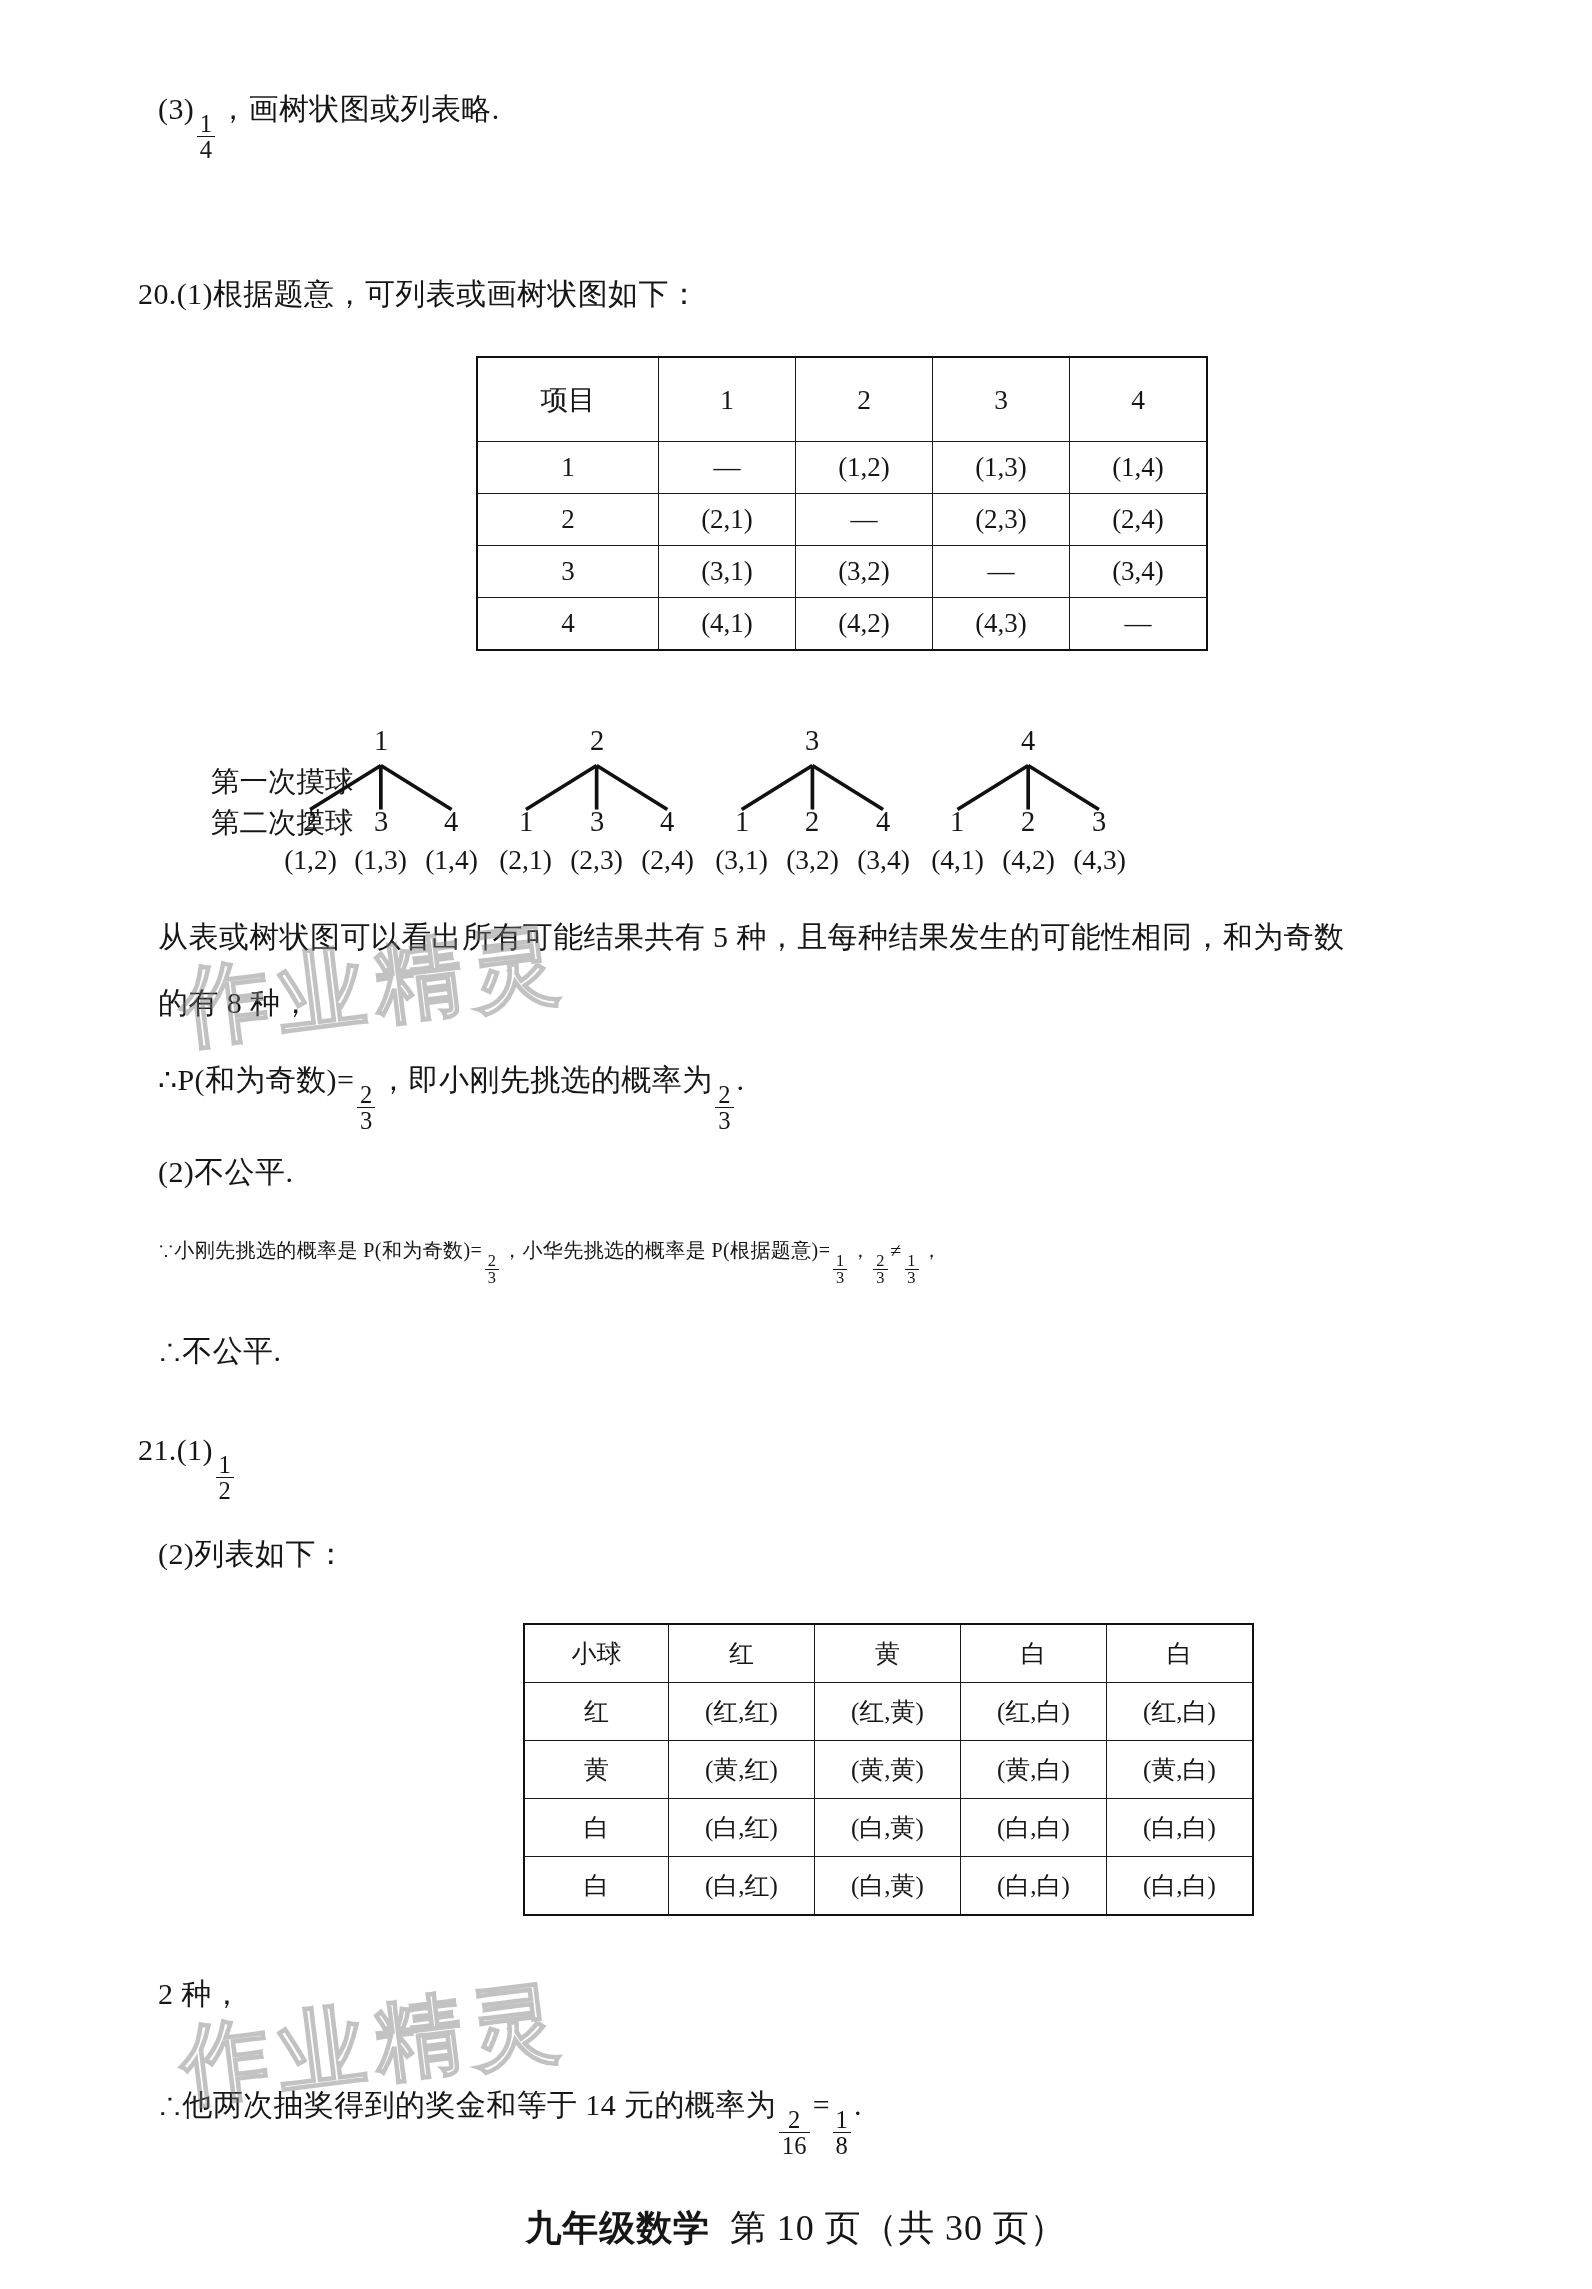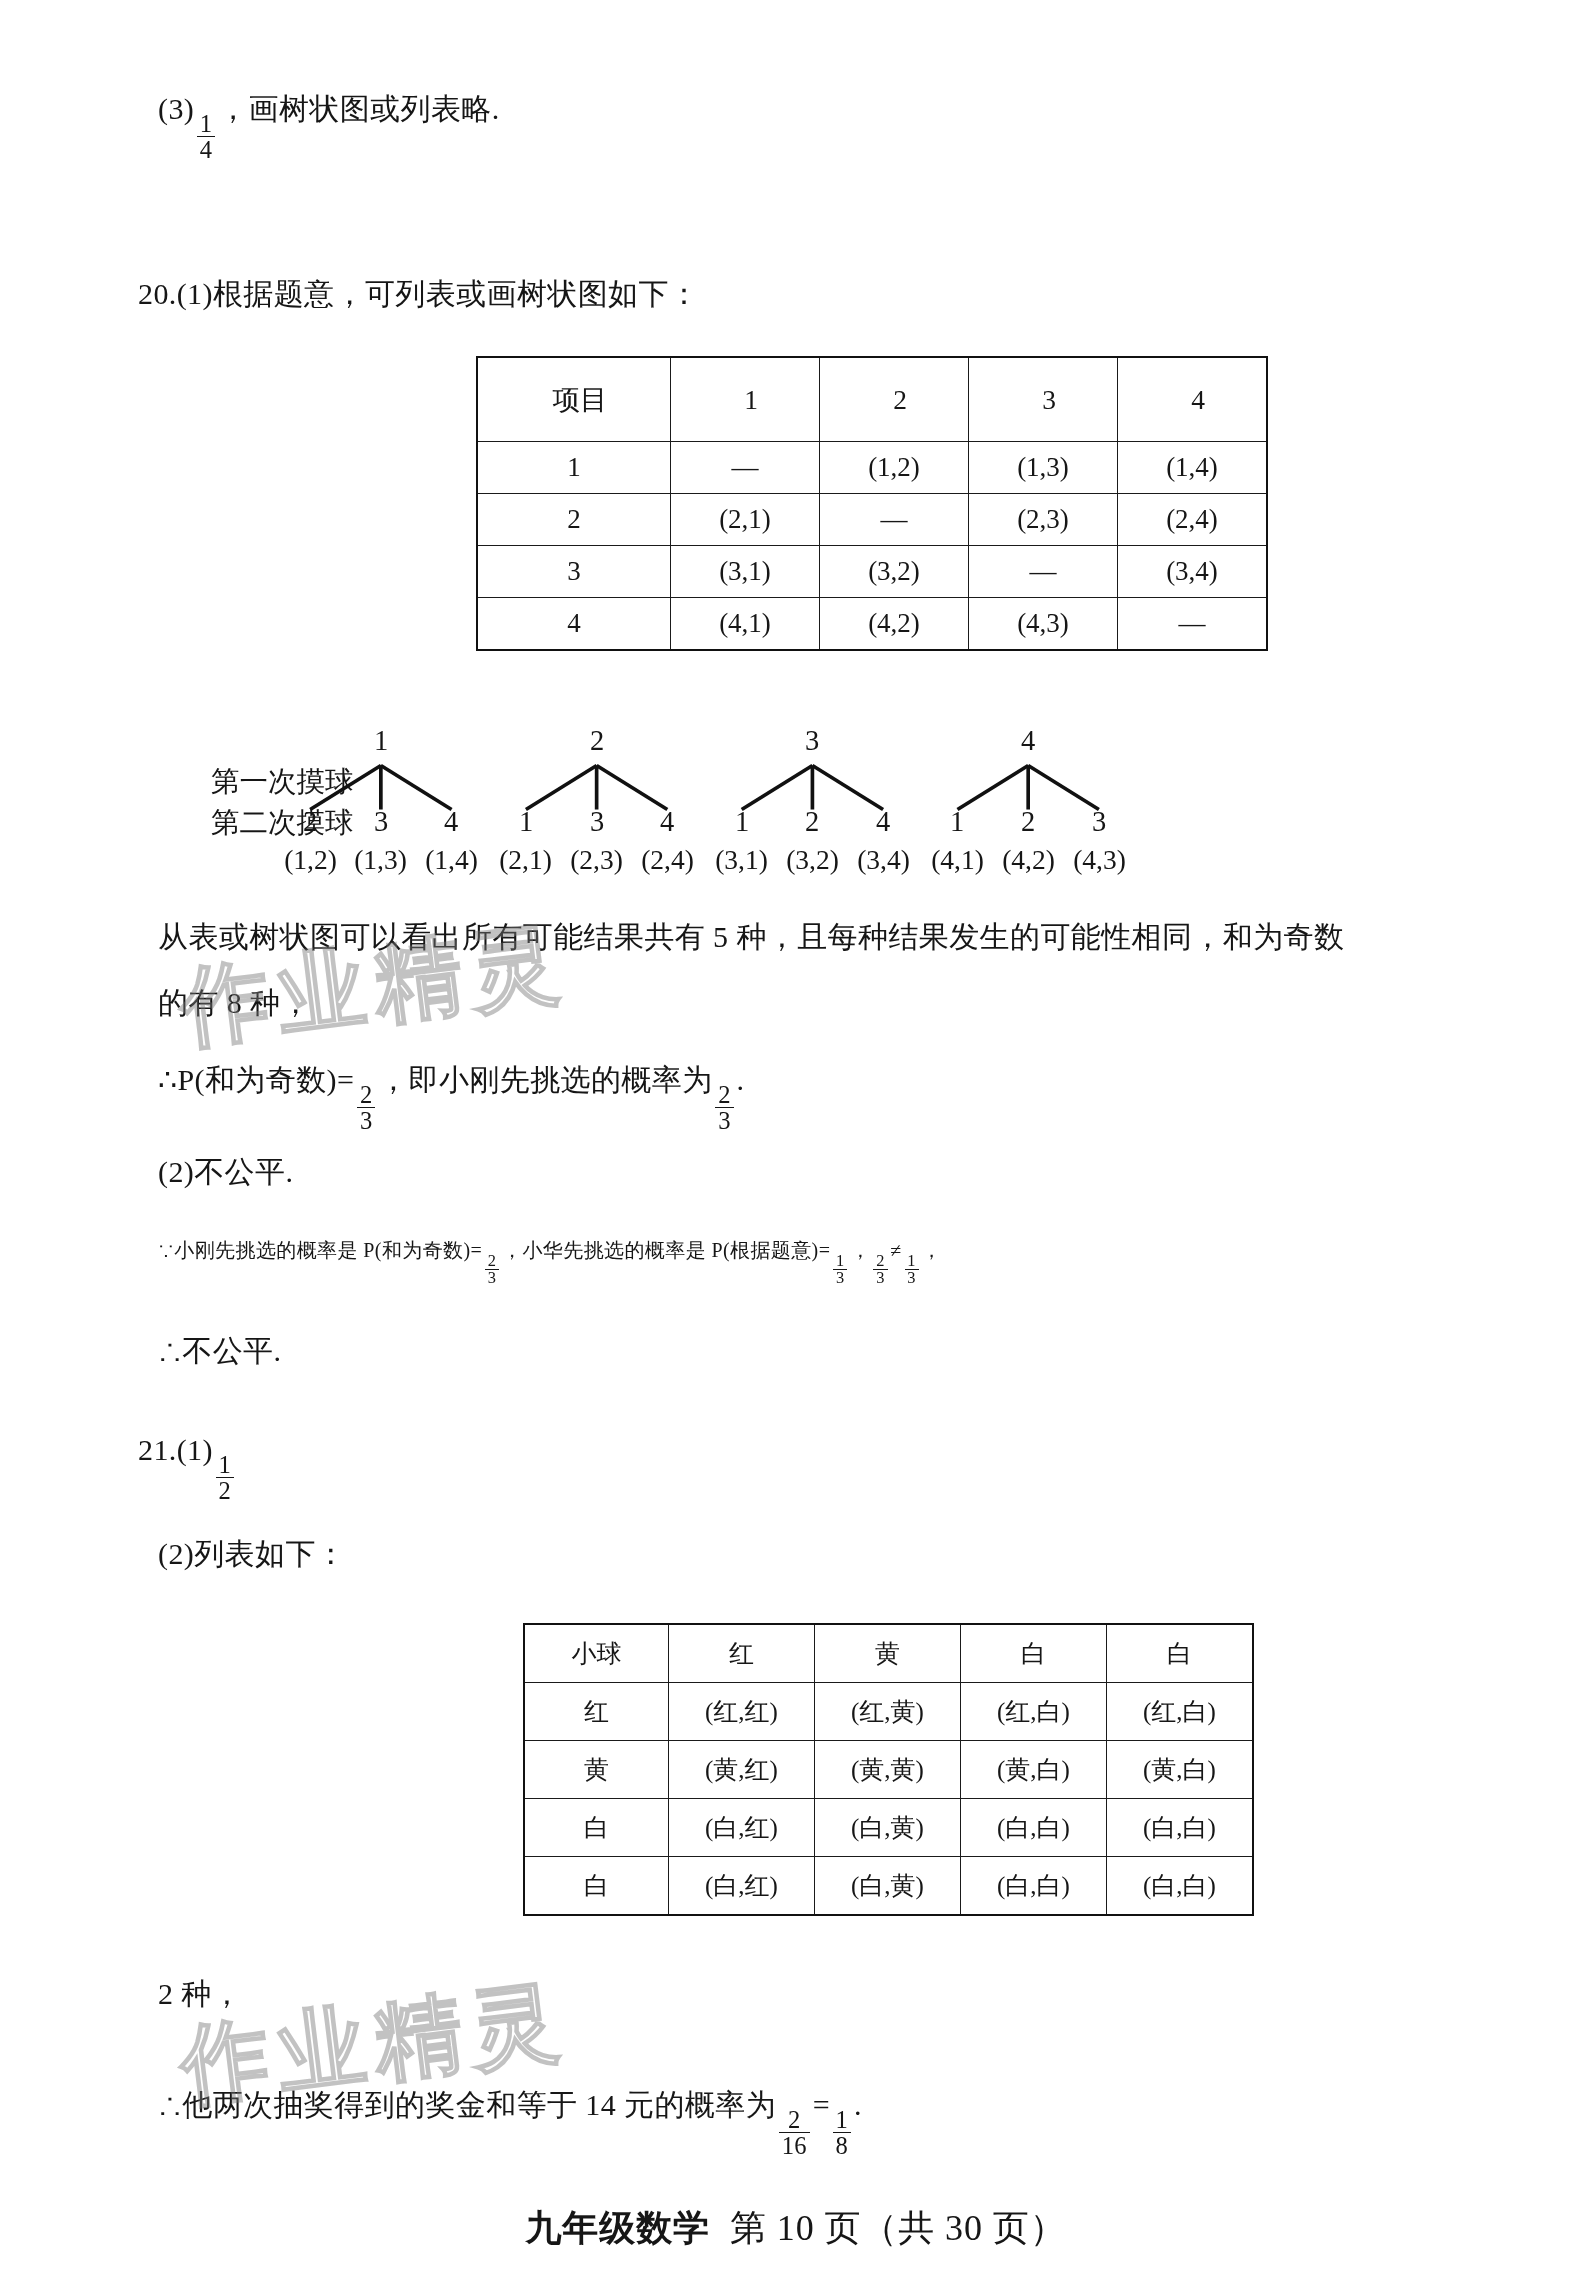--- a/index.html
+++ b/index.html
@@ -48,21 +48,21 @@
     text-align:center;
     vertical-align:middle;
     padding:0;
     font-family:"Liberation Serif","DejaVu Serif",serif;
   }
   table.grid { border:2.8px solid #111; }
 
   
   #table-outcomes { left:476px; top:356px; }
   #table-outcomes td { width:136px; }
-  #table-outcomes tr.hdr td { height:83px; font-size:27.5px;padding-left:12px; }
+  #table-outcomes tr.hdr td { height:83px; font-size:27.5px; }
   #table-outcomes tr.body td { height:51px; }
   #table-outcomes td.firstcol { width:180px; }
 
   
   #table-balls { left:523px; top:1623px; }
   #table-balls td { width:145px; height:57px; font-size:25px; }
   #table-balls td.firstcol { width:143px; }
 
   
   #tree { position:absolute; left:211px; top:725px; width:1212px; height:147px; }

